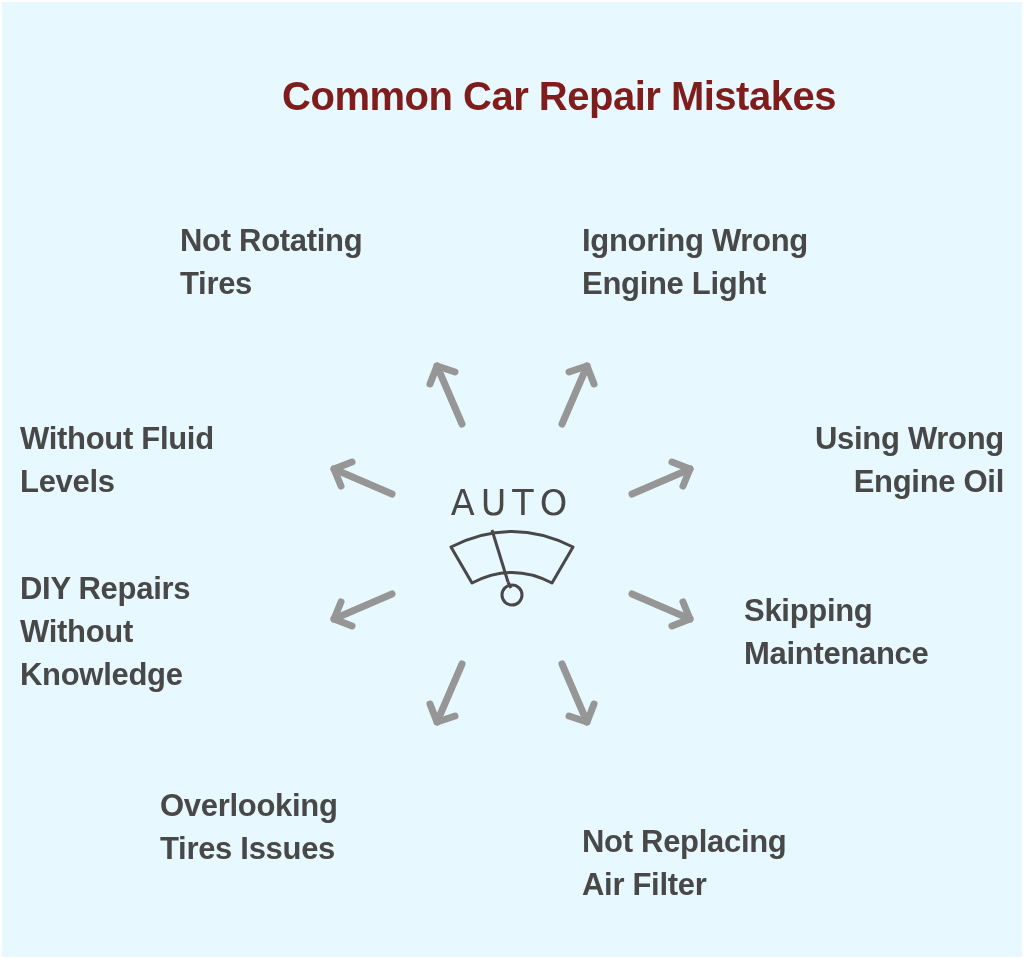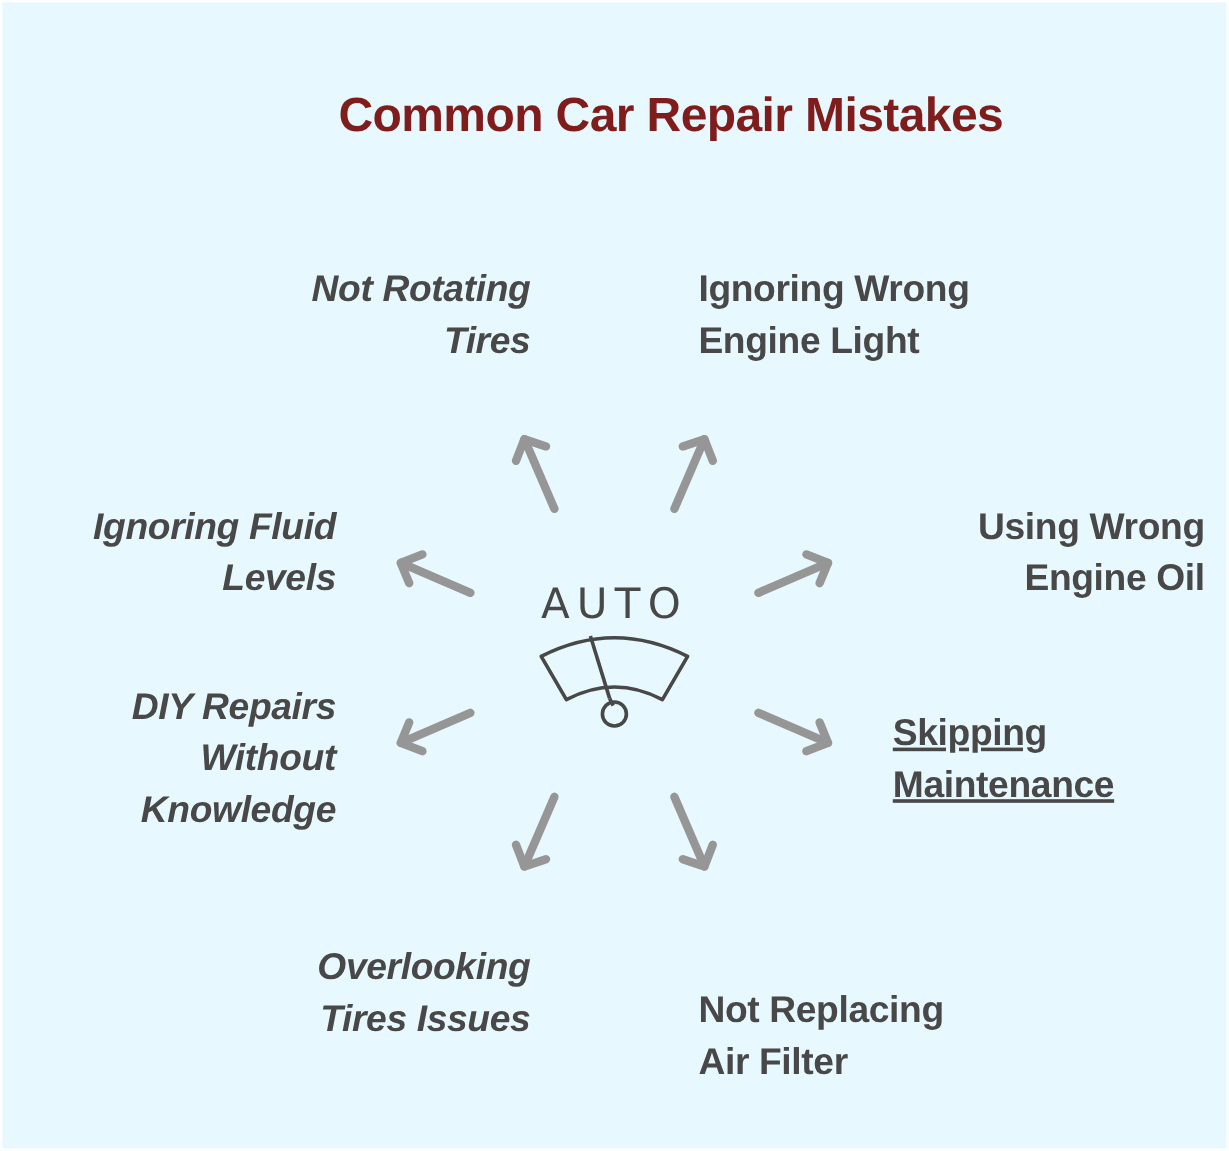--- a/index.html
+++ b/index.html
@@ -10,21 +10,21 @@
   }
   .title {
     position: absolute; left: 0; width: 1024px; top: 74px; text-align: center;
     font-family: "Liberation Sans", sans-serif; font-weight: bold; font-size: 40px;
     color: #7f1d1d; letter-spacing: -0.5px; margin-left: 47px;
   }
   .label {
     position: absolute; font-family: "Liberation Sans", sans-serif; font-weight: bold;
     font-size: 31px; line-height: 43px; color: #484848; white-space: pre-line; letter-spacing: -0.3px;
   }
-  .label.right-align { text-align: right; font-style: italic; }
+  .label.right-align { text-align: left; }
   .label.left-align { text-align: left; }
   svg.overlay { position: absolute; left: 0; top: 0; }
 </style>
 </head>
 <body>
 
 <div class="canvas"></div>
 
 <div class="title">Common Car Repair Mistakes</div>
 
@@ -70,25 +70,25 @@
     <line x1="508" y1="582" x2="511" y2="588"></line>
     <circle cx="512" cy="595" r="10"></circle>
   </g>
   <text x="512" y="515" text-anchor="middle" font-family="DejaVu Sans, sans-serif" font-size="35" letter-spacing="6" fill="#484848">AUTO</text>
 </svg>
 
 <div class="label right-align" style="left:180px; top:219px; width:262px;">Not Rotating
 Tires</div>
 <div class="label left-align" style="left:582px; top:219px; width:300px;">Ignoring Wrong
 Engine Light</div>
-<div class="label right-align" style="left:20px; top:417px; width:260px;">Ignoring Fluid
+<div class="label right-align" style="left:20px; top:417px; width:260px;">Without Fluid
 Levels</div>
 <div class="label left-align" style="left:744px; top:417px; width:260px;text-align:right;">Using Wrong
 Engine Oil</div>
 <div class="label right-align" style="left:20px; top:567px; width:260px;">DIY Repairs
 Without
 Knowledge</div>
-<div class="label left-align" style="left:744px; top:589px; width:260px;text-decoration:underline;">Skipping
+<div class="label left-align" style="left:744px; top:589px; width:260px;">Skipping
 Maintenance</div>
 <div class="label right-align" style="left:160px; top:784px; width:282px;">Overlooking
 Tires Issues</div>
 <div class="label left-align" style="left:582px; top:820px; width:300px;">Not Replacing
 Air Filter</div>
 
 </body></html>

